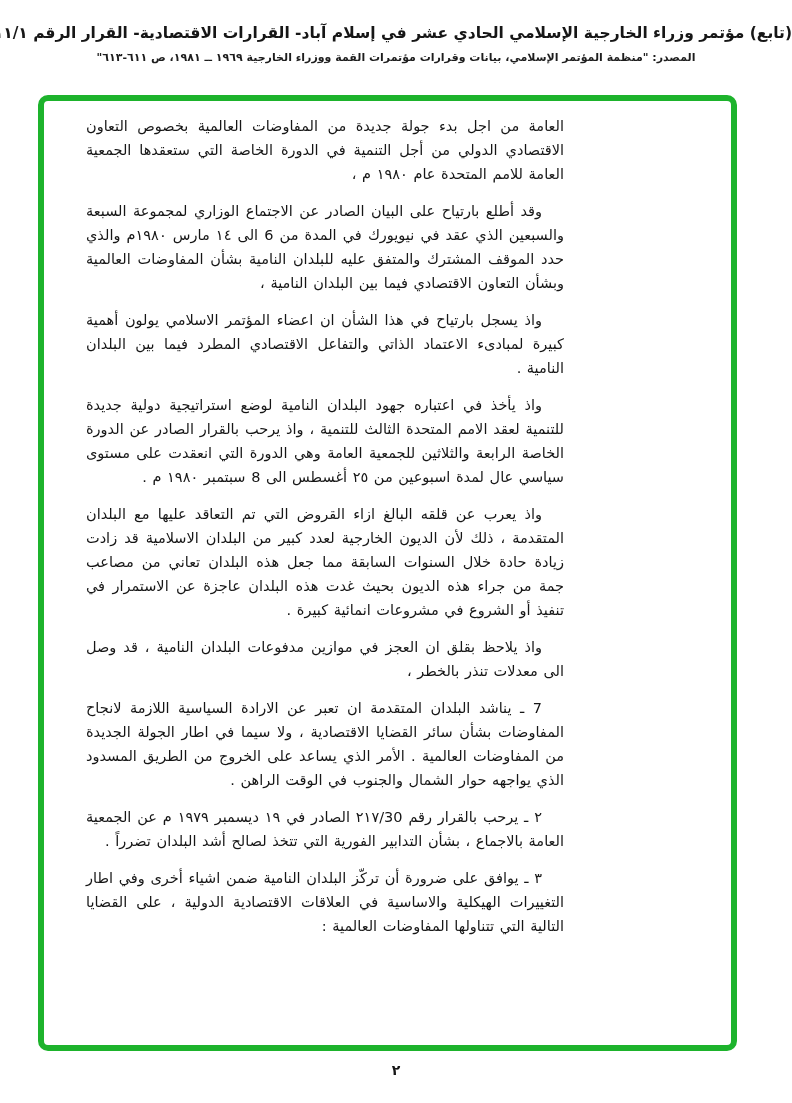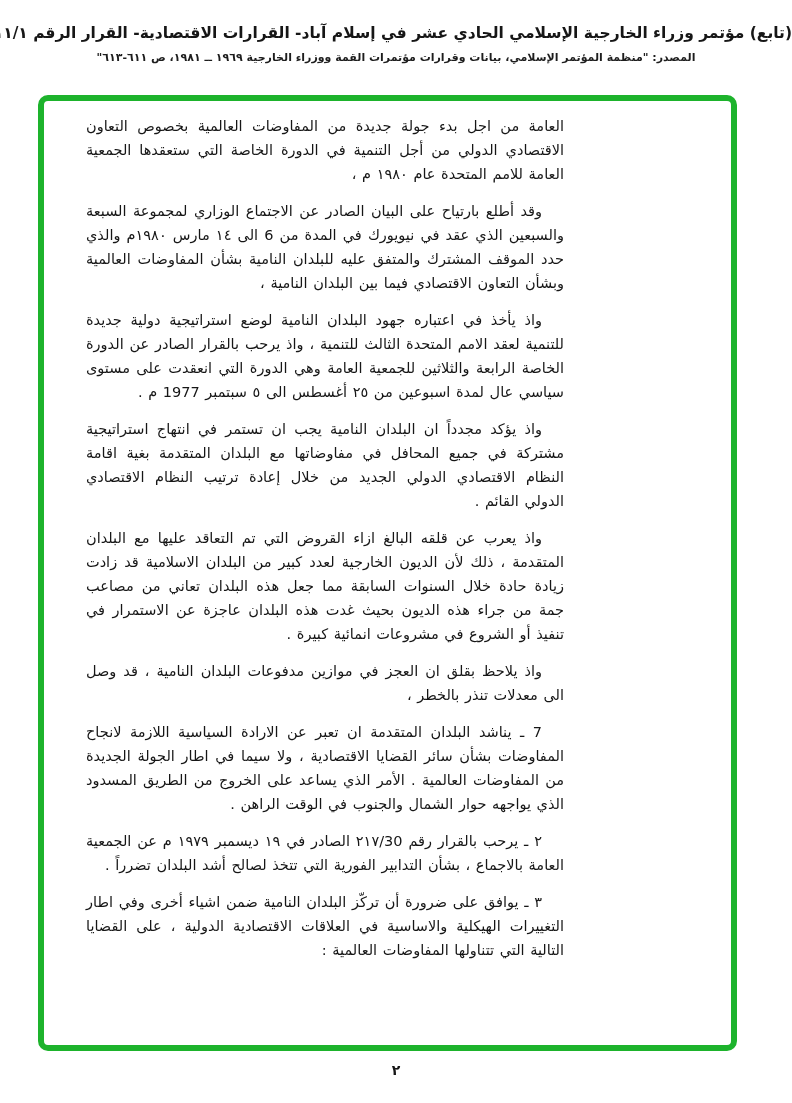--- a/index.html
+++ b/index.html
@@ -90,22 +90,22 @@
   <div class="header">
     <div class="title">(تابع) مؤتمر وزراء الخارجية الإسلامي الحادي عشر في إسلام آباد- القرارات الاقتصادية- القرار الرقم ١١/١-أ ق</div>
     <div class="source">المصدر: "منظمة المؤتمر الإسلامي، بيانات وقرارات مؤتمرات القمة ووزراء الخارجية ١٩٦٩ ــ ١٩٨١، ص ٦١١-٦١٣"</div>
   </div>
 
   <div class="green-box" style="border-color: rgb(29, 179, 44);"></div>
 
   <div class="body-text">
     <p>العامة من اجل بدء جولة جديدة من المفاوضات العالمية بخصوص التعاون الاقتصادي الدولي من أجل التنمية في الدورة الخاصة التي ستعقدها الجمعية العامة للامم المتحدة عام ١٩٨٠ م ،</p>
     <p class="indent">وقد أطلع بارتياح على البيان الصادر عن الاجتماع الوزاري لمجموعة السبعة والسبعين الذي عقد في نيويورك في المدة من 6 الى ١٤ مارس ١٩٨٠م والذي حدد الموقف المشترك والمتفق عليه للبلدان النامية بشأن المفاوضات العالمية وبشأن التعاون الاقتصادي فيما بين البلدان النامية ،</p>
-    <p class="indent">واذ يأخذ في اعتباره جهود البلدان النامية لوضع استراتيجية دولية جديدة للتنمية لعقد الامم المتحدة الثالث للتنمية ، واذ يرحب بالقرار الصادر عن الدورة الخاصة الرابعة والثلاثين للجمعية العامة وهي الدورة التي انعقدت على مستوى سياسي عال لمدة اسبوعين من ٢٥ أغسطس الى ٥ سبتمبر 1977 م .</p>
-    <p class="indent">واذ يؤكد مجدداً ان البلدان النامية يجب ان تستمر في انتهاج استراتيجية مشتركة في جميع المحافل في مفاوضاتها مع البلدان المتقدمة بغية اقامة النظام الاقتصادي الدولي الجديد من خلال إعادة ترتيب النظام الاقتصادي الدولي القائم .</p>
+    <p class="indent">واذ يسجل بارتياح في هذا الشأن ان اعضاء المؤتمر الاسلامي يولون أهمية كبيرة لمبادىء الاعتماد الذاتي والتفاعل الاقتصادي المطرد فيما بين البلدان النامية .</p>
+    <p class="indent">واذ يأخذ في اعتباره جهود البلدان النامية لوضع استراتيجية دولية جديدة للتنمية لعقد الامم المتحدة الثالث للتنمية ، واذ يرحب بالقرار الصادر عن الدورة الخاصة الرابعة والثلاثين للجمعية العامة وهي الدورة التي انعقدت على مستوى سياسي عال لمدة اسبوعين من ٢٥ أغسطس الى 8 سبتمبر ١٩٨٠ م .</p>
     <p class="indent">واذ يعرب عن قلقه البالغ ازاء القروض التي تم التعاقد عليها مع البلدان المتقدمة ، ذلك لأن الديون الخارجية لعدد كبير من البلدان الاسلامية قد زادت زيادة حادة خلال السنوات السابقة مما جعل هذه البلدان تعاني من مصاعب جمة من جراء هذه الديون بحيث غدت هذه البلدان عاجزة عن الاستمرار في تنفيذ أو الشروع في مشروعات انمائية كبيرة .</p>
     <p class="indent">واذ يلاحظ بقلق ان العجز في موازين مدفوعات البلدان النامية ، قد وصل الى معدلات تنذر بالخطر ،</p>
     <p class="indent">7 ـ يناشد البلدان المتقدمة ان تعبر عن الارادة السياسية اللازمة لانجاح المفاوضات بشأن سائر القضايا الاقتصادية ، ولا سيما في اطار الجولة الجديدة من المفاوضات العالمية . الأمر الذي يساعد على الخروج من الطريق المسدود الذي يواجهه حوار الشمال والجنوب في الوقت الراهن .</p>
     <p class="indent">٢ ـ يرحب بالقرار رقم ٢١٧/30 الصادر في ١٩ ديسمبر ١٩٧٩ م عن الجمعية العامة بالاجماع ، بشأن التدابير الفورية التي تتخذ لصالح أشد البلدان تضرراً .</p>
     <p class="indent">٣ ـ يوافق على ضرورة أن تركّز البلدان النامية ضمن اشياء أخرى وفي اطار التغييرات الهيكلية والاساسية في العلاقات الاقتصادية الدولية ، على القضايا التالية التي تتناولها المفاوضات العالمية :</p>
 
   </div>
 
   <div class="page-number">٢</div>
 

